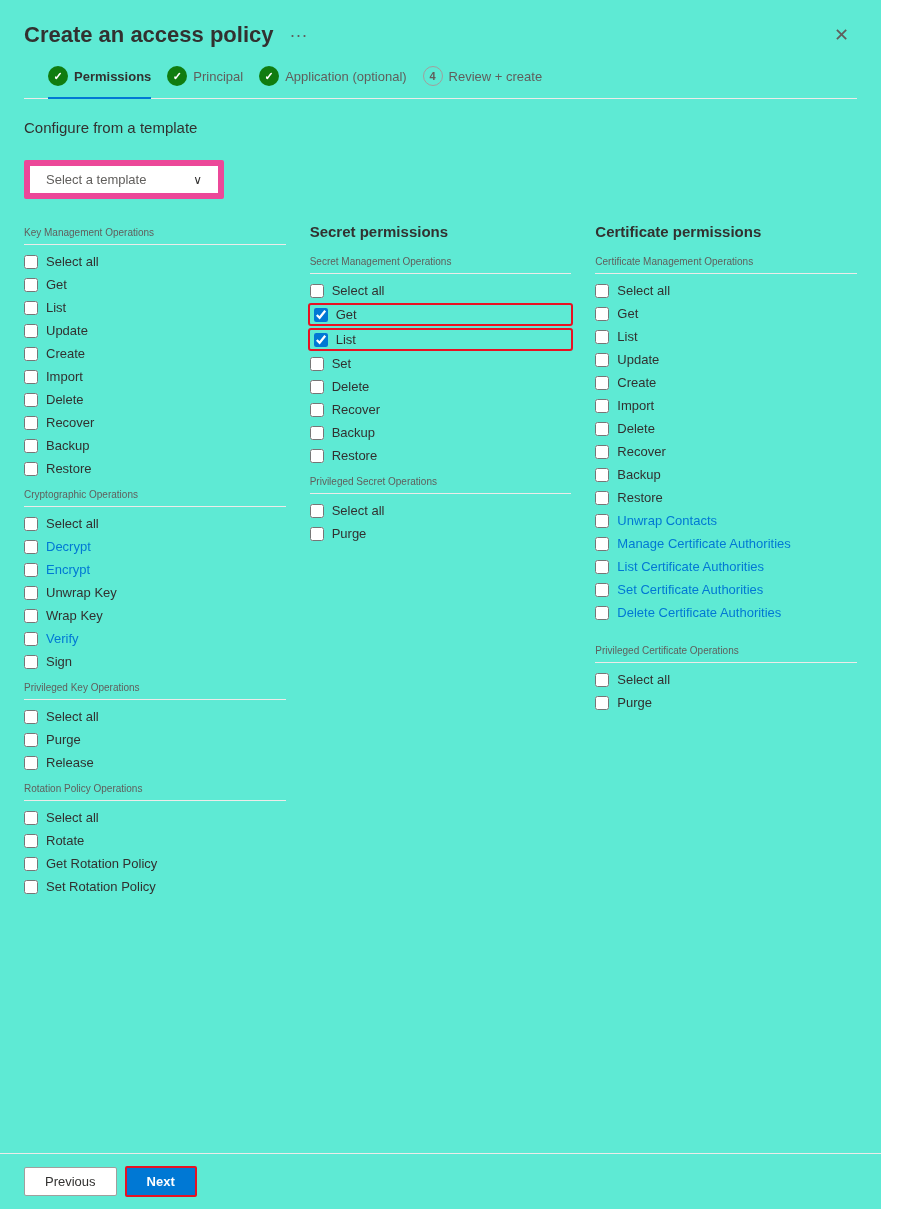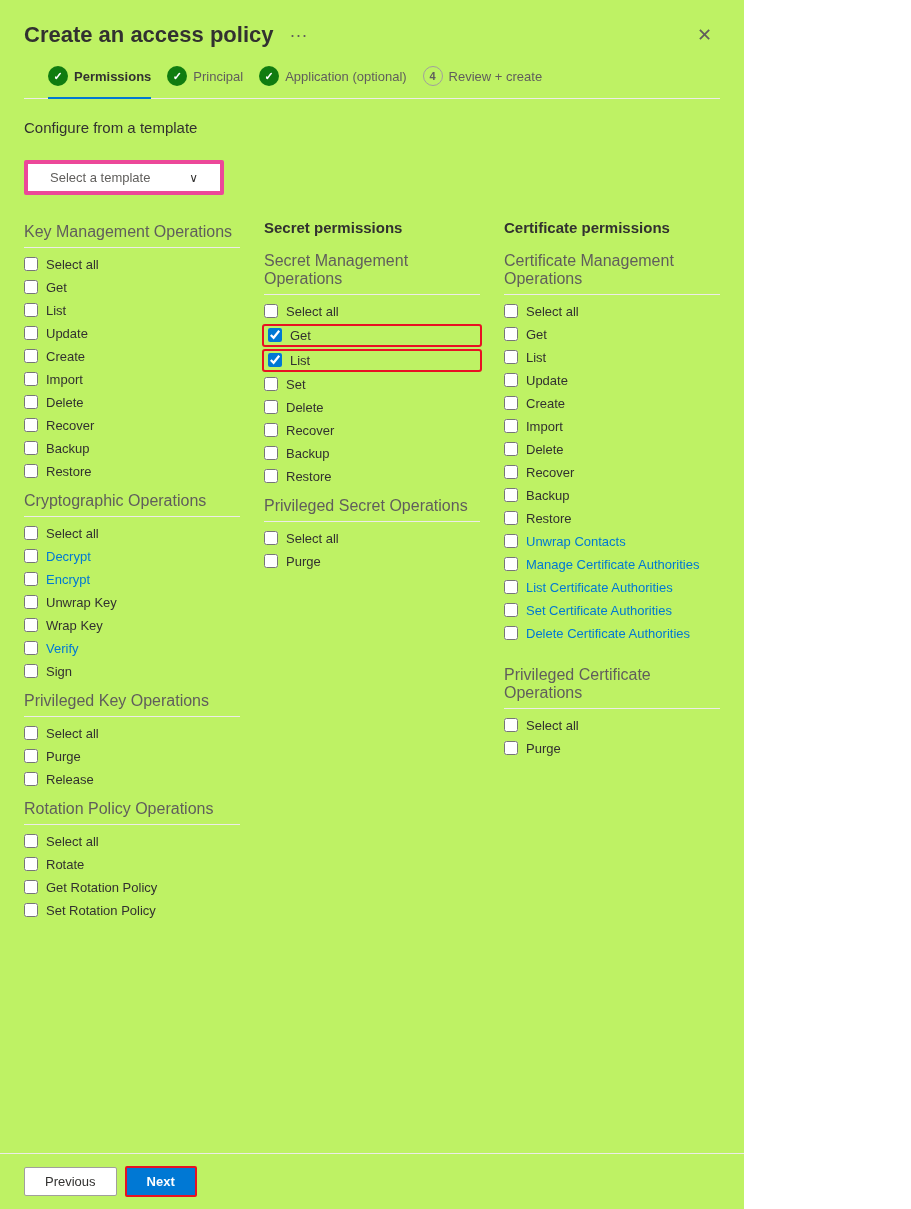--- a/index.html
+++ b/index.html
@@ -5,23 +5,23 @@
     * { box-sizing: border-box; margin: 0; padding: 0; }
     body {
       font-family: 'Segoe UI', sans-serif;
       font-size: 13px;
       background: #fff;
       color: #323130;
       width: 911px;
       min-height: 1209px;
     }
     .dialog {
-      width: 744px;
+      width: 881px;
       min-height: 1209px;
-      background: #bef264;
+      background: #5eead4;
       display: flex;
       flex-direction: column;
       position: relative;
     }
     .dialog-header {
       padding: 20px 24px 0 24px;
       border-bottom: none;
     }
     .dialog-title-row {
       display: flex;
@@ -104,23 +104,23 @@
       overflow-y: auto;
     }
     .configure-label {
       font-size: 15px;
       color: #323130;
       margin-bottom: 24px;
     }
     .template-select {
       display: flex;
       align-items: center;
-      border: 4px solid #ec4899;
+      border: 6px solid #ec4899;
       border-radius: 2px;
-      padding: 6px 22px;
+      padding: 6px 16px;
       width: 200px;
       cursor: pointer;
       background: #fff;
       justify-content: space-between;
       margin-bottom: 24px;
     }
     .template-select-text {
       color: #605e5c;
       font-size: 13px;
     }
@@ -133,33 +133,33 @@
       grid-template-columns: 1fr 1fr 1fr;
       gap: 0 24px;
     }
     .perm-column-header {
       font-size: 15px;
       font-weight: 700;
       color: #323130;
       margin-bottom: 16px;
     }
     .perm-section-header {
-      font-size: 16px;
+      font-size: 10px;
       color: #605e5c;
       margin-bottom: 6px;
       margin-top: 4px;
     }
     .perm-divider {
       border: none;
       border-top: 1px solid #edebe9;
       margin: 4px 0 8px 0;
     }
     .checkbox-item {
       display: flex;
-      align-items: flex-start;
+      align-items: flex-end;
       gap: 8px;
       margin-bottom: 6px;
       padding: 1px 0;
     }
     .checkbox-item input[type="checkbox"] {
       width: 14px;
       height: 14px;
       cursor: pointer;
       accent-color: #0078d4;
       flex-shrink: 0;

